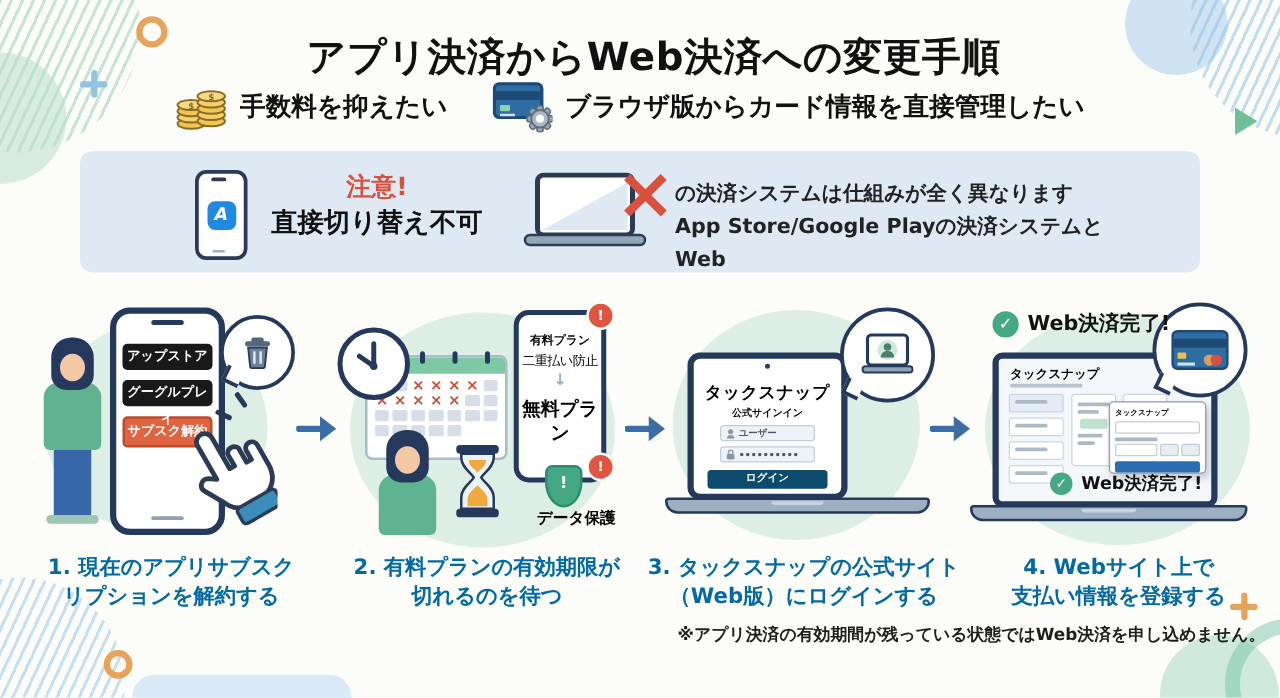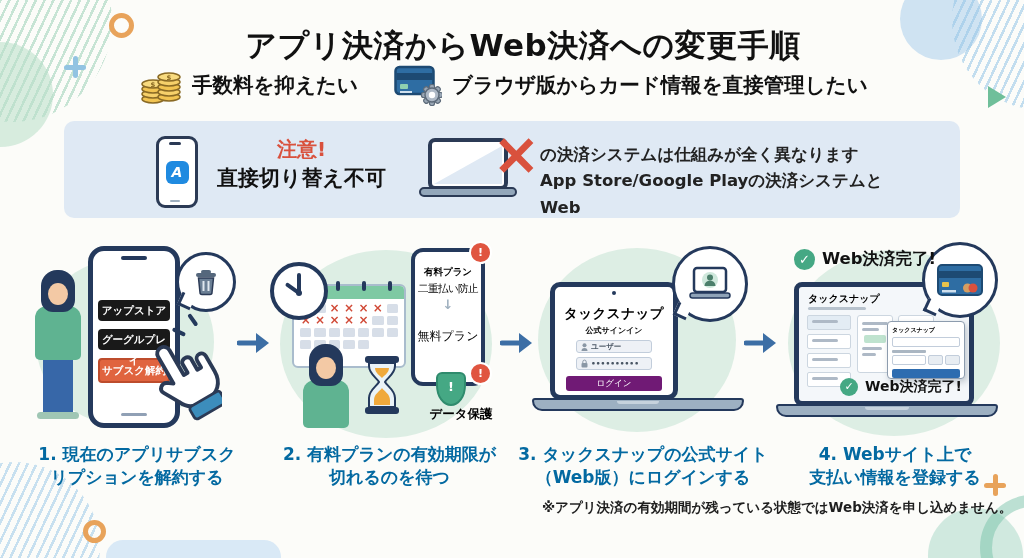--- a/index.html
+++ b/index.html
@@ -61,21 +61,21 @@
   .person .torso{width:46px;height:54px;background:#5fb391;border-radius:12px 12px 5px 5px;margin:-6px auto 0}
   .person .legs{width:30px;height:52px;background:#3767a8;margin:0 auto}
   .person .feet{width:42px;height:7px;background:#9fc6b4;border-radius:4px;margin:0 auto}
 
   
   .p1{left:26px;top:238px;width:222px}
   .m1{left:10px;top:20px;width:178px;height:168px}
   .person1{left:4px;top:32px;width:56px}
   .phone1{position:absolute;left:62px;top:8px;width:92px;height:182px;background:#fff;border:5px solid #24395c;border-radius:16px;z-index:3;box-sizing:border-box}
   .phone1::before{content:"";position:absolute;left:28px;top:5px;width:26px;height:4px;background:#24395c;border-radius:2px}
-  .p1-btns{padding-top:41px}
+  .p1-btns{padding-top:16px}
   .p1-btn{width:72px;height:21px;margin:8px auto 0;border-radius:4px;font-size:10.5px;font-weight:700;text-align:center;line-height:21px}
   .p1-dark{background:#191919;color:#fff}
   .p1-orange{background:#e0643f;color:#fff;border:2px solid #bd4c2c;height:21px;line-height:21px;box-sizing:content-box;width:68px}
   .home-bar{position:absolute;bottom:7px;left:28px;width:26px;height:3px;background:#90a0b5;border-radius:2px}
   .bub1{left:150px;top:14px;width:54px;height:54px}
   .spark{position:absolute;width:14px;height:3.5px;background:#24395c;border-radius:2px;z-index:4}
   .sp1{left:160px;top:80px;transform:rotate(55deg)}
   .sp2{left:146px;top:92px;transform:rotate(25deg)}
   .hand{position:absolute;left:118px;top:96px;z-index:6}
 
@@ -93,36 +93,36 @@
   .cal-cell{height:9px;background:#d7dee8;border-radius:1.5px}
   .cal-x{background:none;color:#d14b38;font-weight:900;font-size:12px;line-height:9px;text-align:center}
   .cal-hide{visibility:hidden}
   .person2{left:30px;top:106px;width:56px;z-index:3}
   .person2 .torso{height:48px}
   .hourglass{position:absolute;left:96px;top:118px;z-index:3}
   .phone2{position:absolute;left:143px;top:10px;width:74px;height:138px;background:#fff;border:4px solid #24395c;border-radius:12px;text-align:center;padding-top:14px;box-sizing:border-box;z-index:2}
   .s2-paid{font-size:9.5px;font-weight:700}
   .s2-double{font-size:10.5px;font-weight:400;margin-top:3px;letter-spacing:-.5px}
   .s2-down{color:#9fb0bf;font-weight:900;font-size:13px;margin-top:1px}
-  .s2-free{font-size:12px;font-weight:400;margin-top:16px}
+  .s2-free{font-size:15px;font-weight:700;margin-top:6px}
   .badge{position:absolute;width:19px;height:19px;background:#e05540;border:2.5px solid #fff;border-radius:50%;color:#fff;font-weight:900;font-size:11px;line-height:19px;text-align:center}
   .bd1{right:-11px;top:-11px}
   .bd2{right:-11px;top:110px}
   .shield{position:absolute;left:168px;top:134px;width:26px;height:30px;background:#45a884;border:2px solid #2f8b6d;border-radius:6px 6px 50% 50%/6px 6px 60% 60%;color:#fff;font-weight:900;font-size:13px;text-align:center;line-height:26px;z-index:4}
   .s2-protect{position:absolute;left:138px;top:168px;width:110px;font-size:12.5px;font-weight:800;text-align:center;z-index:4}
 
   
   .p3{left:528px;top:246px;width:220px;height:195px}
   .m3{left:10px;top:2px;width:198px;height:184px}
   .l3-screen{position:absolute;left:22px;top:36px;width:128px;height:118px;background:#fff;border:5px solid #24395c;border-radius:10px;z-index:2;text-align:center;box-sizing:border-box;padding-top:18px}
   .l3-screen::before{content:"";position:absolute;top:4px;left:57px;width:4px;height:4px;background:#24395c;border-radius:50%}
   .l3-title{font-size:13.5px;font-weight:900;letter-spacing:.5px}
   .l3-sub{font-size:8px;font-weight:700;margin-top:2px}
   .l3-input{width:76px;height:13px;margin:4px auto 0;background:#eef1f6;border:1px solid #c2cddb;border-radius:3px;display:flex;align-items:center;gap:3px;padding:0 4px;box-sizing:border-box;font-size:7.5px;color:#4a5664;font-weight:600}
-  .l3-btn{width:96px;height:15px;margin:6px auto 0;background:#701a75;border-radius:3px;color:#fff;font-size:8.5px;font-weight:400;line-height:15px}
+  .l3-btn{width:96px;height:15px;margin:6px auto 0;background:#0c4a6e;border-radius:3px;color:#fff;font-size:8.5px;font-weight:700;line-height:15px}
   .laptop-base{position:absolute;background:#9db0c2;border:2px solid #24395c;border-radius:3px 3px 10px 10px;box-sizing:border-box;z-index:2}
   .laptop-base::before{content:"";position:absolute;left:40%;top:1px;width:20%;height:3px;background:#c6d2dd;border-radius:0 0 3px 3px}
   .lb3{left:4px;top:152px;width:212px;height:13px}
   .bub3{left:144px;top:0;width:70px;height:70px}
 
   
   .p4{left:768px;top:238px;width:252px}
   .m4{left:20px;top:12px;width:212px;height:186px}
   .done{position:absolute;display:flex;align-items:center;gap:7px;z-index:6}
   .d-top{left:26px;top:10px}

